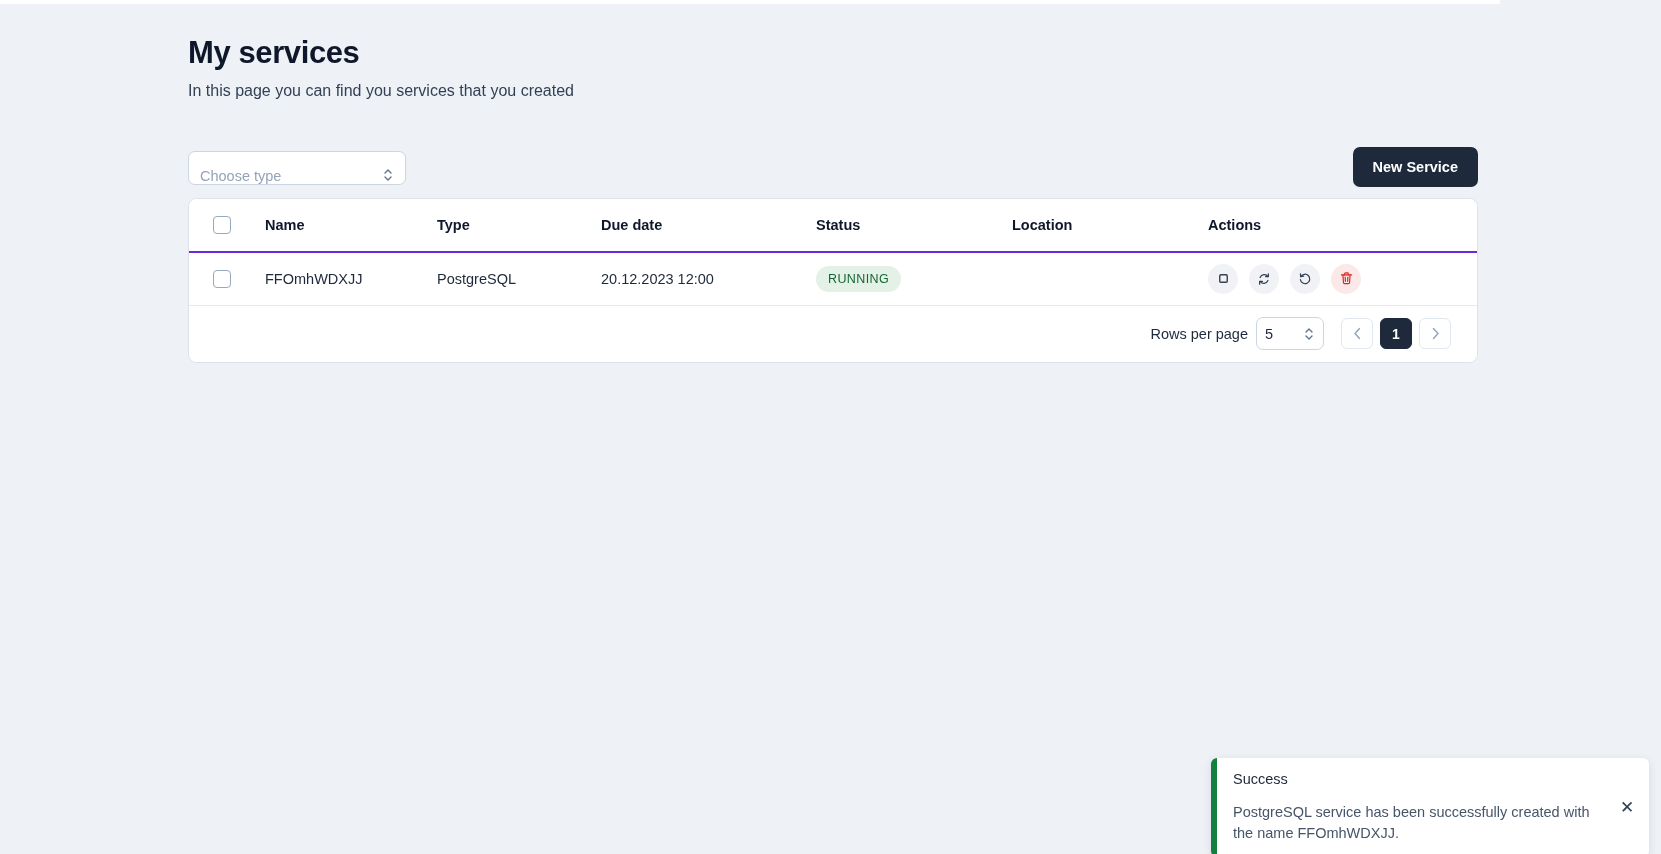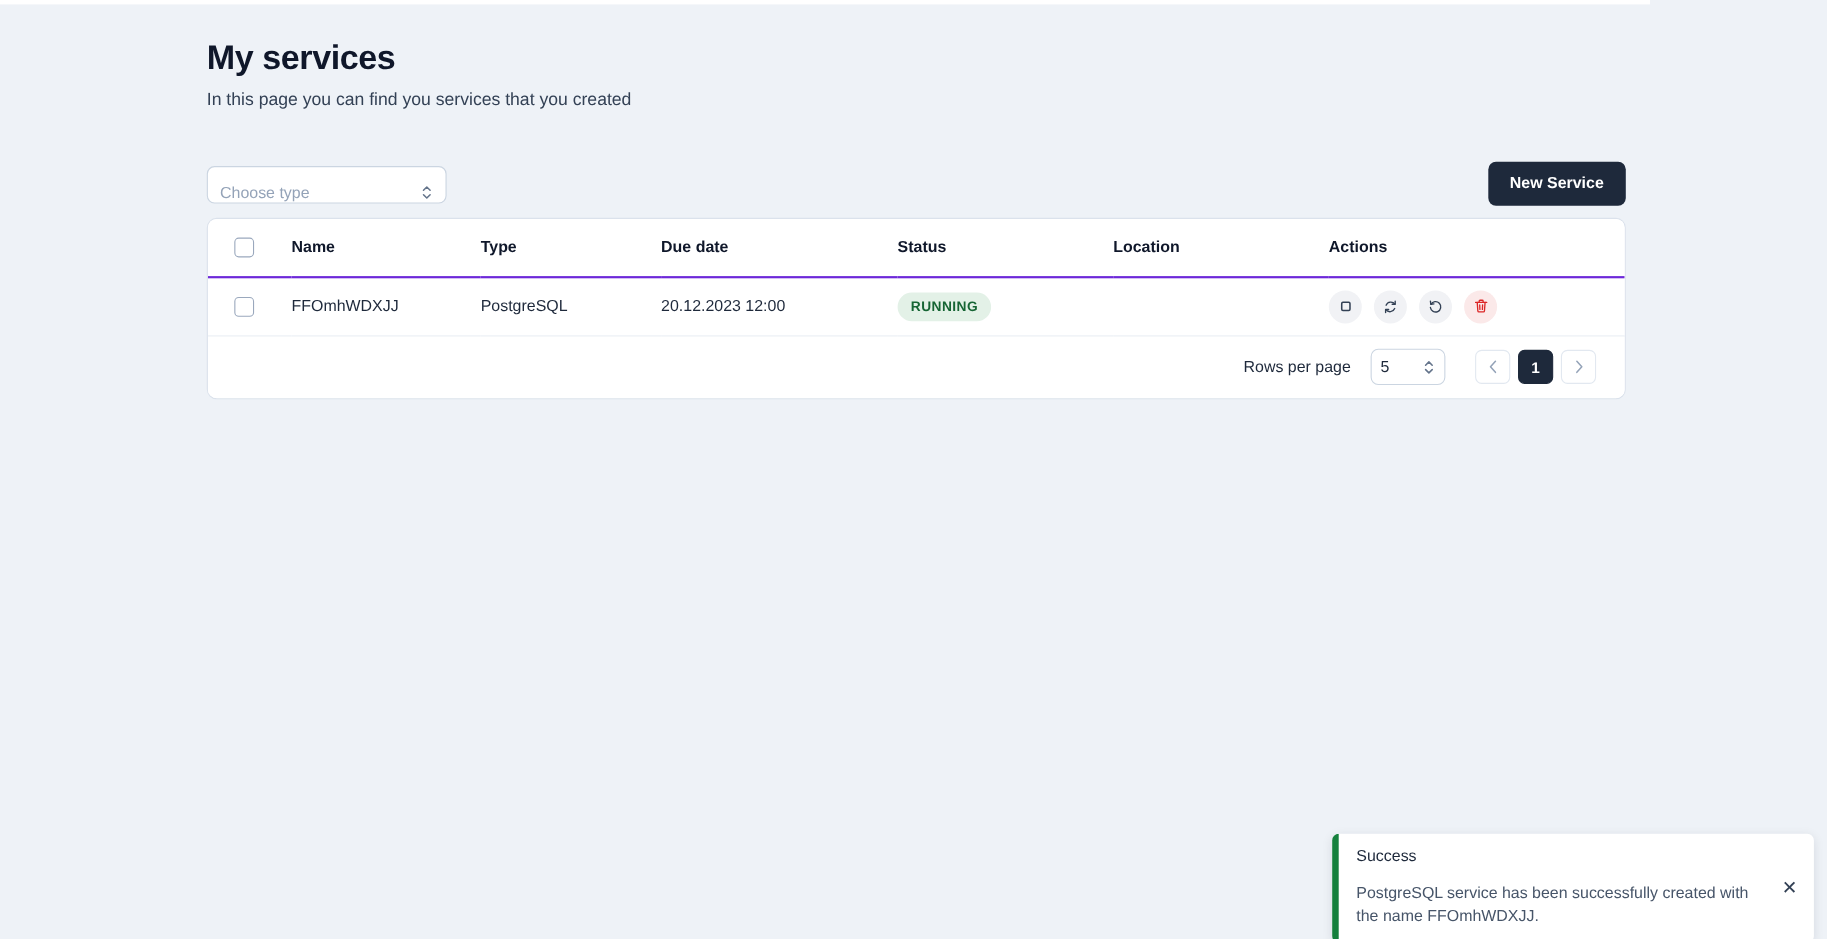--- a/index.html
+++ b/index.html
@@ -145,21 +145,21 @@
     border-radius: 4px;
     background: #ffffff;
     display: block;
     cursor: pointer;
   }
   .badge {
     display: inline-block;
     background: #e3f1e7;
     color: #166534;
     font-size: 12.5px;
-    font-weight: bold;
+    font-weight: normal;
     letter-spacing: 0.4px;
     padding: 6px 12px;
     border-radius: 13px;
   }
   .actions {
     display: flex;
     gap: 11px;
     align-items: center;
   }
   .act-btn {
@@ -179,21 +179,21 @@
     background: #fbe9e9;
     color: #dc2626;
   }
   .act-btn svg { display: block; }
   .table-footer {
     height: 56px;
     display: flex;
     align-items: center;
     justify-content: flex-end;
     padding-right: 26px;
-    gap: 18px;
+    gap: 8px;
     background: #ffffff;
   }
   .rows-label {
     font-size: 14.5px;
     color: #1e293b;
   }
   .rows-select {
     width: 68px;
     height: 33px;
     background: #ffffff;

